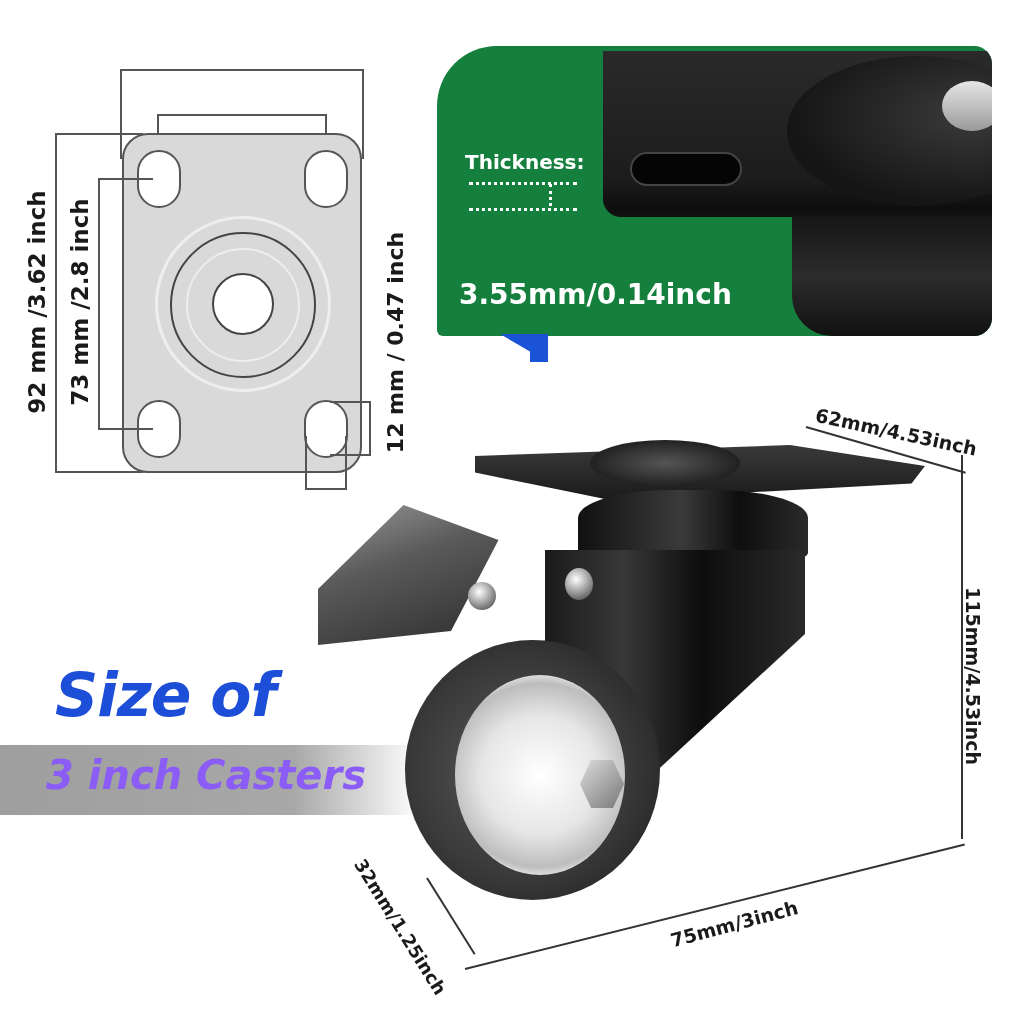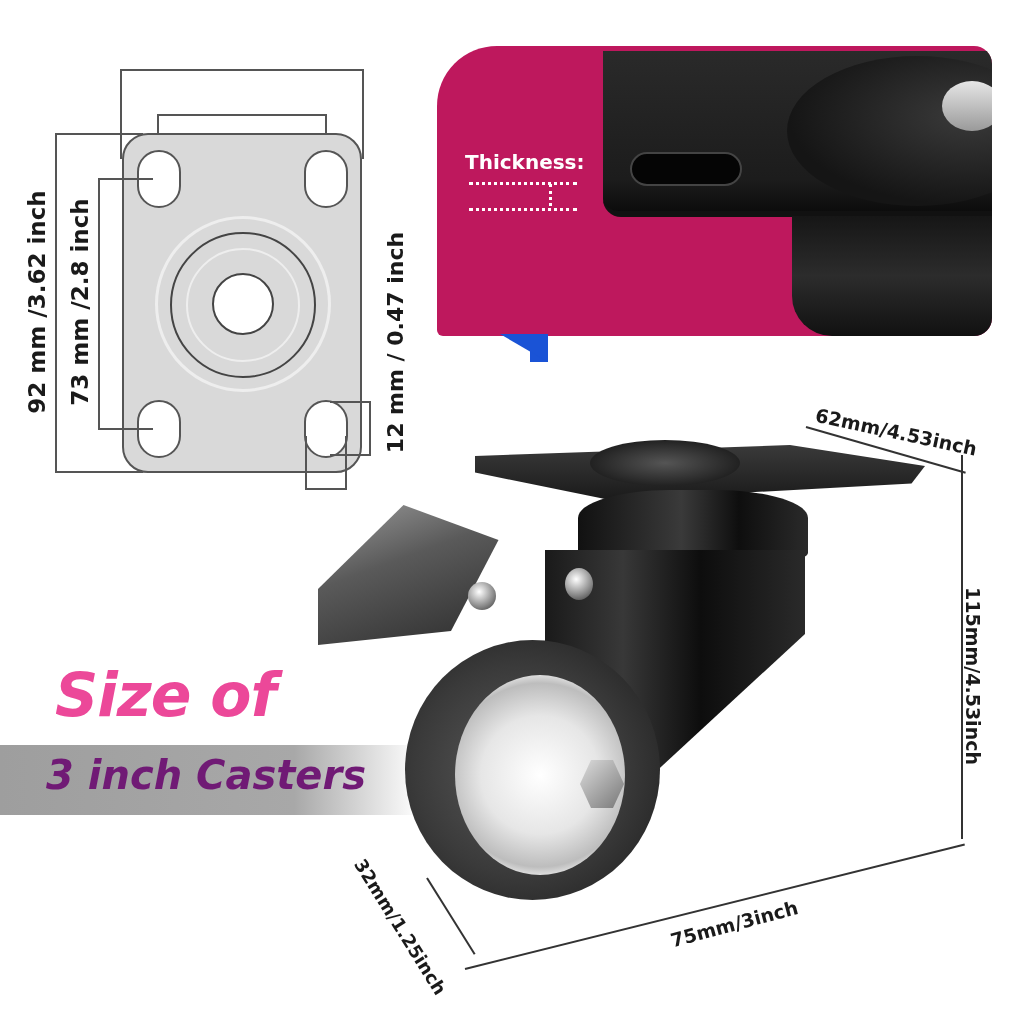--- a/index.html
+++ b/index.html
@@ -8,31 +8,31 @@
   .abs { position:absolute; }
   .dim-text { font-weight:bold; font-size:22px; color:#1a1a1a; white-space:nowrap; }
   .dim-text-lg { font-weight:bold; font-size:23px; color:#1a1a1a; white-space:nowrap; }
   .vtext { transform-origin:center center; }
   
   .plate { left:122px; top:133px; width:240px; height:340px; background:#d9d9d9;
            border:2px solid #555; border-radius:26px; box-sizing:border-box; }
   .slot { width:44px; height:58px; border:2px solid #555; border-radius:22px; background:#fff; box-sizing:border-box; }
   .bracket { border:2px solid #555; box-sizing:border-box; }
   
-  .callout { left:437px; top:46px; width:555px; height:290px; background:#be185d; border-radius:60px 18px 18px 6px; overflow:hidden; }
+  .callout { left:437px; top:46px; width:555px; height:290px; background:#15803d; border-radius:60px 18px 18px 6px; overflow:hidden; }
   .callout-tail { left:500px; top:334px; width:0; height:0; border-left:48px solid transparent; border-top:28px solid #1a53d6; }
   .callout-tail2 { left:530px; top:334px; width:18px; height:28px; background:#1a53d6; }
   .thick-label { color:#fff; font-weight:bold; font-size:20px; }
   .thick-value { color:#fff; font-weight:bold; font-size:28px; }
   .dash { border-top:3px dotted #fff; height:0; }
   
-  .headline { left:55px; top:660px; font-size:60px; font-weight:bold; font-style:italic; color:#ec4899; letter-spacing:-1px; }
+  .headline { left:55px; top:660px; font-size:60px; font-weight:bold; font-style:italic; color:#1d4ed8; letter-spacing:-1px; }
   .band { left:0; top:745px; width:420px; height:70px;
           background:linear-gradient(90deg,#9e9e9e 0%,#a8a8a8 70%,rgba(255,255,255,0) 100%); }
-  .subhead { left:46px; top:752px; font-size:40px; font-weight:bold; font-style:italic; color:#701a75; }
+  .subhead { left:46px; top:752px; font-size:40px; font-weight:bold; font-style:italic; color:#8b5cf6; }
   .line { background:#333; height:2px; transform-origin:0 50%; }
 </style>
 </head>
 <body>
 
 <div class="abs" style="left:0;top:0;width:420px;height:500px;">
 
   <div class="abs bracket" style="left:120px;top:69px;width:244px;height:90px;border-bottom:none;"></div>
   <div class="abs bracket" style="left:157px;top:114px;width:170px;height:54px;border-bottom:none;"></div>
 
@@ -62,20 +62,21 @@
   <div class="abs" style="left:166px;top:5px;width:400px;height:160px;background:linear-gradient(180deg,#2a2a2a 0%,#1c1c1c 80%,#0c0c0c 100%);border-radius:0 0 0 18px;border-bottom:6px solid #111;"></div>
   <div class="abs" style="left:193px;top:106px;width:112px;height:34px;background:#050505;border:2px solid #444;border-radius:18px;box-sizing:border-box;"></div>
   <div class="abs" style="left:350px;top:10px;width:260px;height:150px;border-radius:50%;background:radial-gradient(ellipse at 70% 40%,#3a3a3a,#151515 70%);"></div>
   <div class="abs" style="left:505px;top:35px;width:60px;height:50px;border-radius:50%;background:linear-gradient(180deg,#e6e6e6,#9a9a9a);"></div>
   <div class="abs" style="left:355px;top:170px;width:210px;height:120px;background:linear-gradient(180deg,#161616,#2c2c2c 50%,#111);border-radius:0 0 0 40px;"></div>
 
   <div class="abs thick-label" style="left:28px;top:104px;">Thickness:</div>
   <div class="abs dash" style="left:32px;top:136px;width:108px;"></div>
   <div class="abs" style="left:112px;top:138px;width:0;height:22px;border-left:3px dotted #fff;"></div>
   <div class="abs dash" style="left:32px;top:162px;width:108px;"></div>
+  <div class="abs thick-value" style="left:22px;top:232px;">3.55mm/0.14inch</div>
 </div>
 <div class="abs callout-tail2"></div>
 <div class="abs callout-tail"></div>
 
 <div class="abs headline">Size of</div>
 <div class="abs band"></div>
 <div class="abs subhead">3 inch Casters</div>
 
 <div class="abs" style="left:300px;top:430px;width:650px;height:470px;">
 

